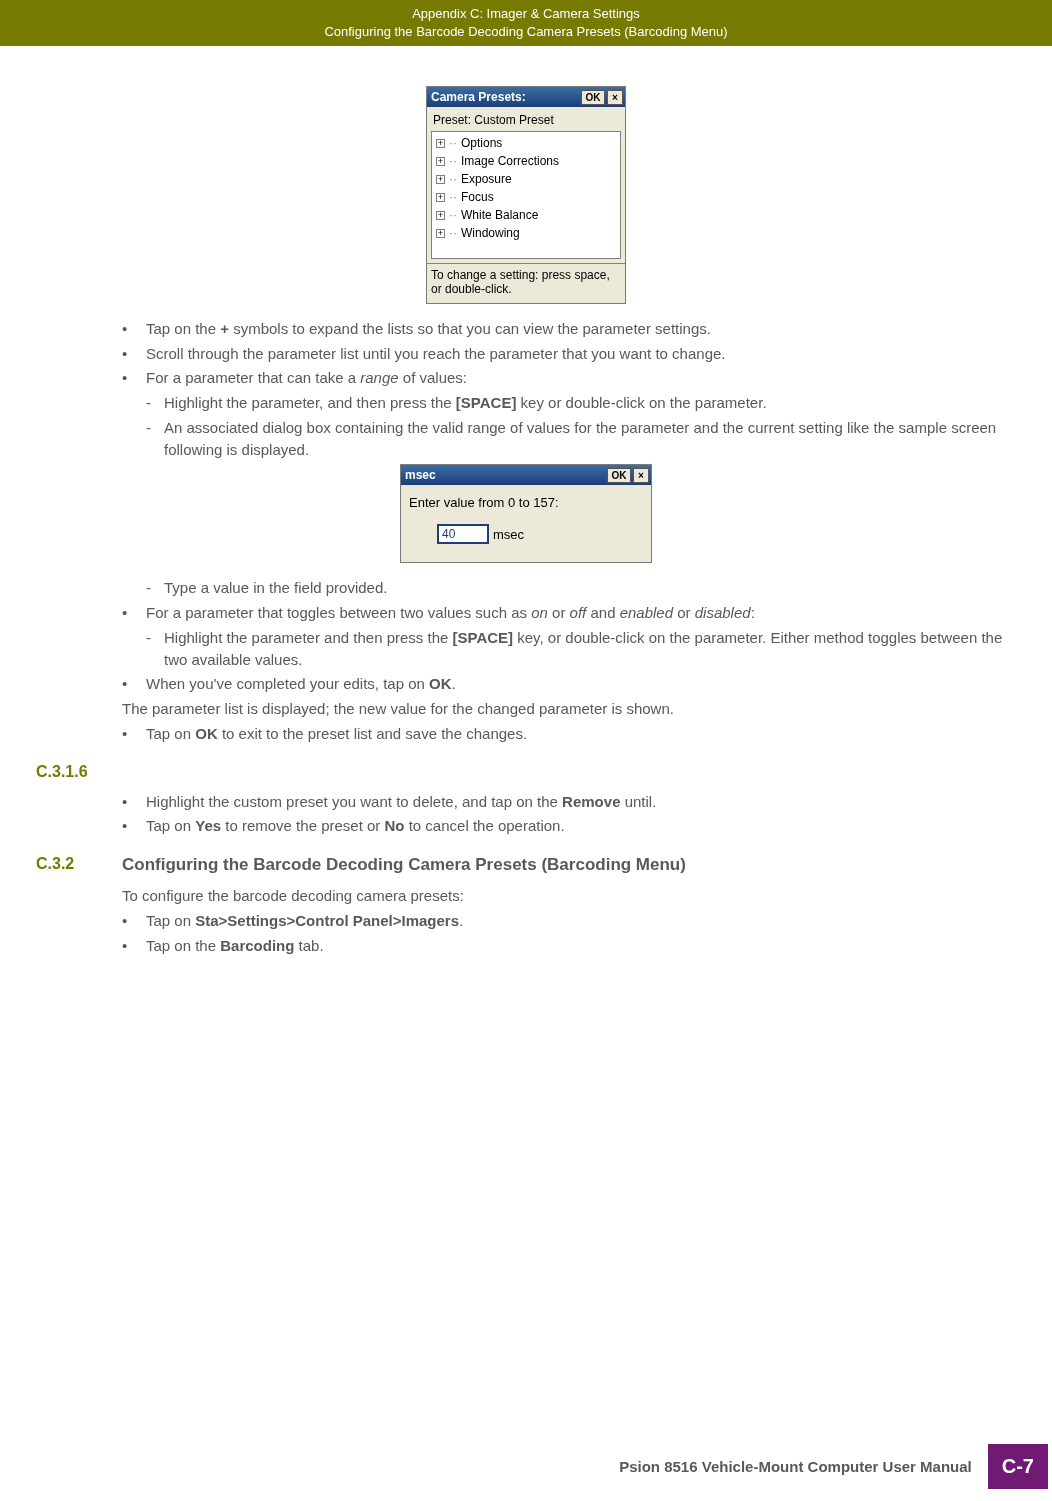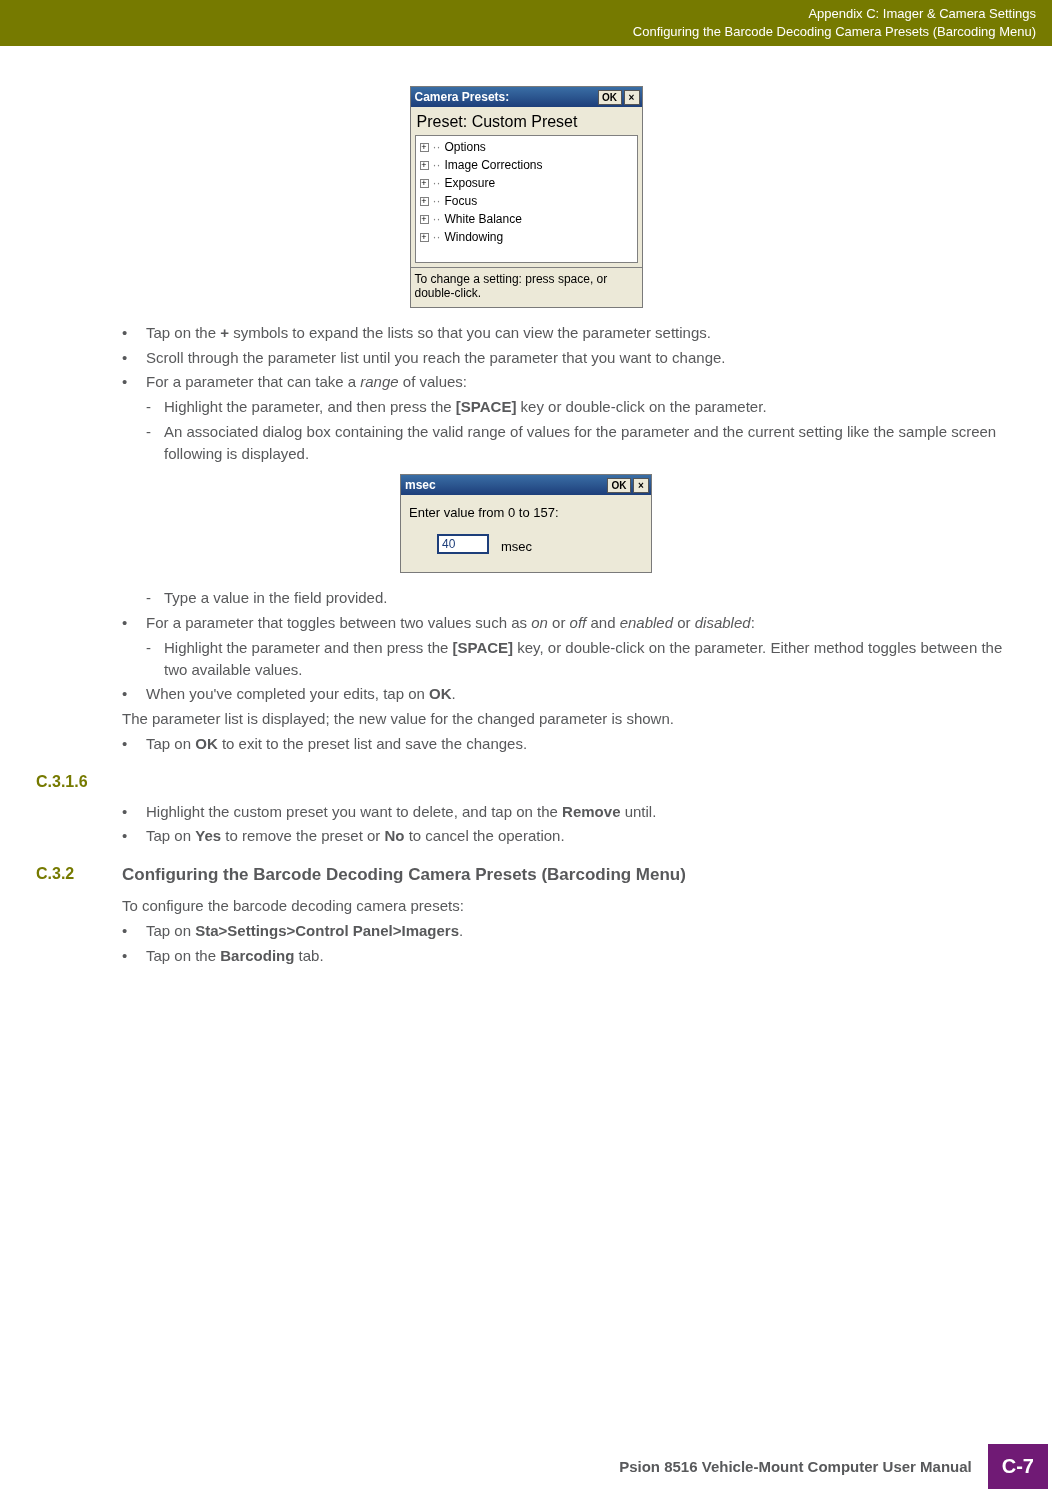--- a/index.html
+++ b/index.html
@@ -12,32 +12,32 @@
     height: 1501px;
     position: relative;
   }
   .header-bar {
     background: #767a00;
     color: #fff;
     height: 46px;
     display: flex;
     flex-direction: column;
     justify-content: center;
-    align-items: flex-end;
+    align-items: center;
     padding: 0 16px;
     font-size: 13px;
     line-height: 1.35;
   }
   .header-bar .line { text-align: right; }
   .content {
     padding: 40px 18px 0 18px;
   }
   .dialog-wrap { display: flex; justify-content: center; margin-bottom: 14px; }
   .dialog {
-    width: 233px;
+    width: 200px;
     background: #ece9d8;
     border: 1px solid #7a7a7a;
     font-family: Tahoma, Arial, sans-serif;
     font-size: 12px;
     color: #000;
   }
   .dlg-title {
     background: linear-gradient(#3a6ea5,#1d3e7a);
     color: #fff;
     font-weight: bold;
@@ -57,21 +57,21 @@
     height: 15px;
     width: 24px;
     display: inline-flex;
     align-items: center;
     justify-content: center;
     margin-left: 2px;
     font-family: Tahoma, Arial, sans-serif;
   }
   .dlg-btn.sq { width: 16px; }
   .dlg-body { background: #ece9d8; padding: 4px; }
-  .preset-label { padding: 2px 2px 4px 2px; font-size: 16px; }
+  .preset-label { padding: 2px 2px 4px 2px; font-size: 12px; }
   .tree {
     background: #fff;
     border: 1px solid #808080;
     height: 128px;
     padding: 2px 4px;
     overflow: hidden;
   }
   .tree-item {
     display: flex;
     align-items: center;
@@ -125,21 +125,21 @@
   .section-head.big .title { font-size: 17px; }
   .dialog2 {
     width: 252px;
     background: #ece9d8;
     border: 1px solid #7a7a7a;
     font-family: Tahoma, Arial, sans-serif;
     color: #000;
   }
   .body2 { padding: 10px 8px 18px 8px; font-size: 13px; }
   .prompt { margin-bottom: 14px; }
-  .input-row { display: flex; align-items: flex-end; gap: 12px; padding-left: 28px; }
+  .input-row { display: flex; align-items: center; gap: 4px; padding-left: 28px; }
   .inp {
     width: 52px;
     height: 20px;
     border: 2px solid #1d3e7a;
     background: #fff;
     color: #1d3e7a;
     font-size: 12px;
     padding: 0 3px;
     font-family: Tahoma, Arial, sans-serif;
   }
@@ -240,21 +240,21 @@
     <div class="sub">
         <span class="dash">-</span>
         <span class="txt"><span>Highlight the parameter, and then press the </span><b>[SPACE]</b><span> key or double-click on the parameter.</span></span>
       </div>
     <div class="sub">
         <span class="dash">-</span>
         <span class="txt"><span>An associated dialog box containing the valid range of values for the parameter and the current setting like the sample screen following is displayed.</span></span>
       </div>
   </div>
 
-  <div class="dialog-wrap" style="margin-top:10px;">
+  <div class="dialog-wrap" style="margin-top:4px;">
     <div class="dialog2">
       <div class="dlg-title">
         <span class="t-text">msec</span>
         <span class="dlg-btn">OK</span>
         <span class="dlg-btn sq">×</span>
       </div>
       <div class="body2">
         <div class="prompt">Enter value from 0 to 157:</div>
         <div class="input-row">
           <input class="inp" value="40" style="">

